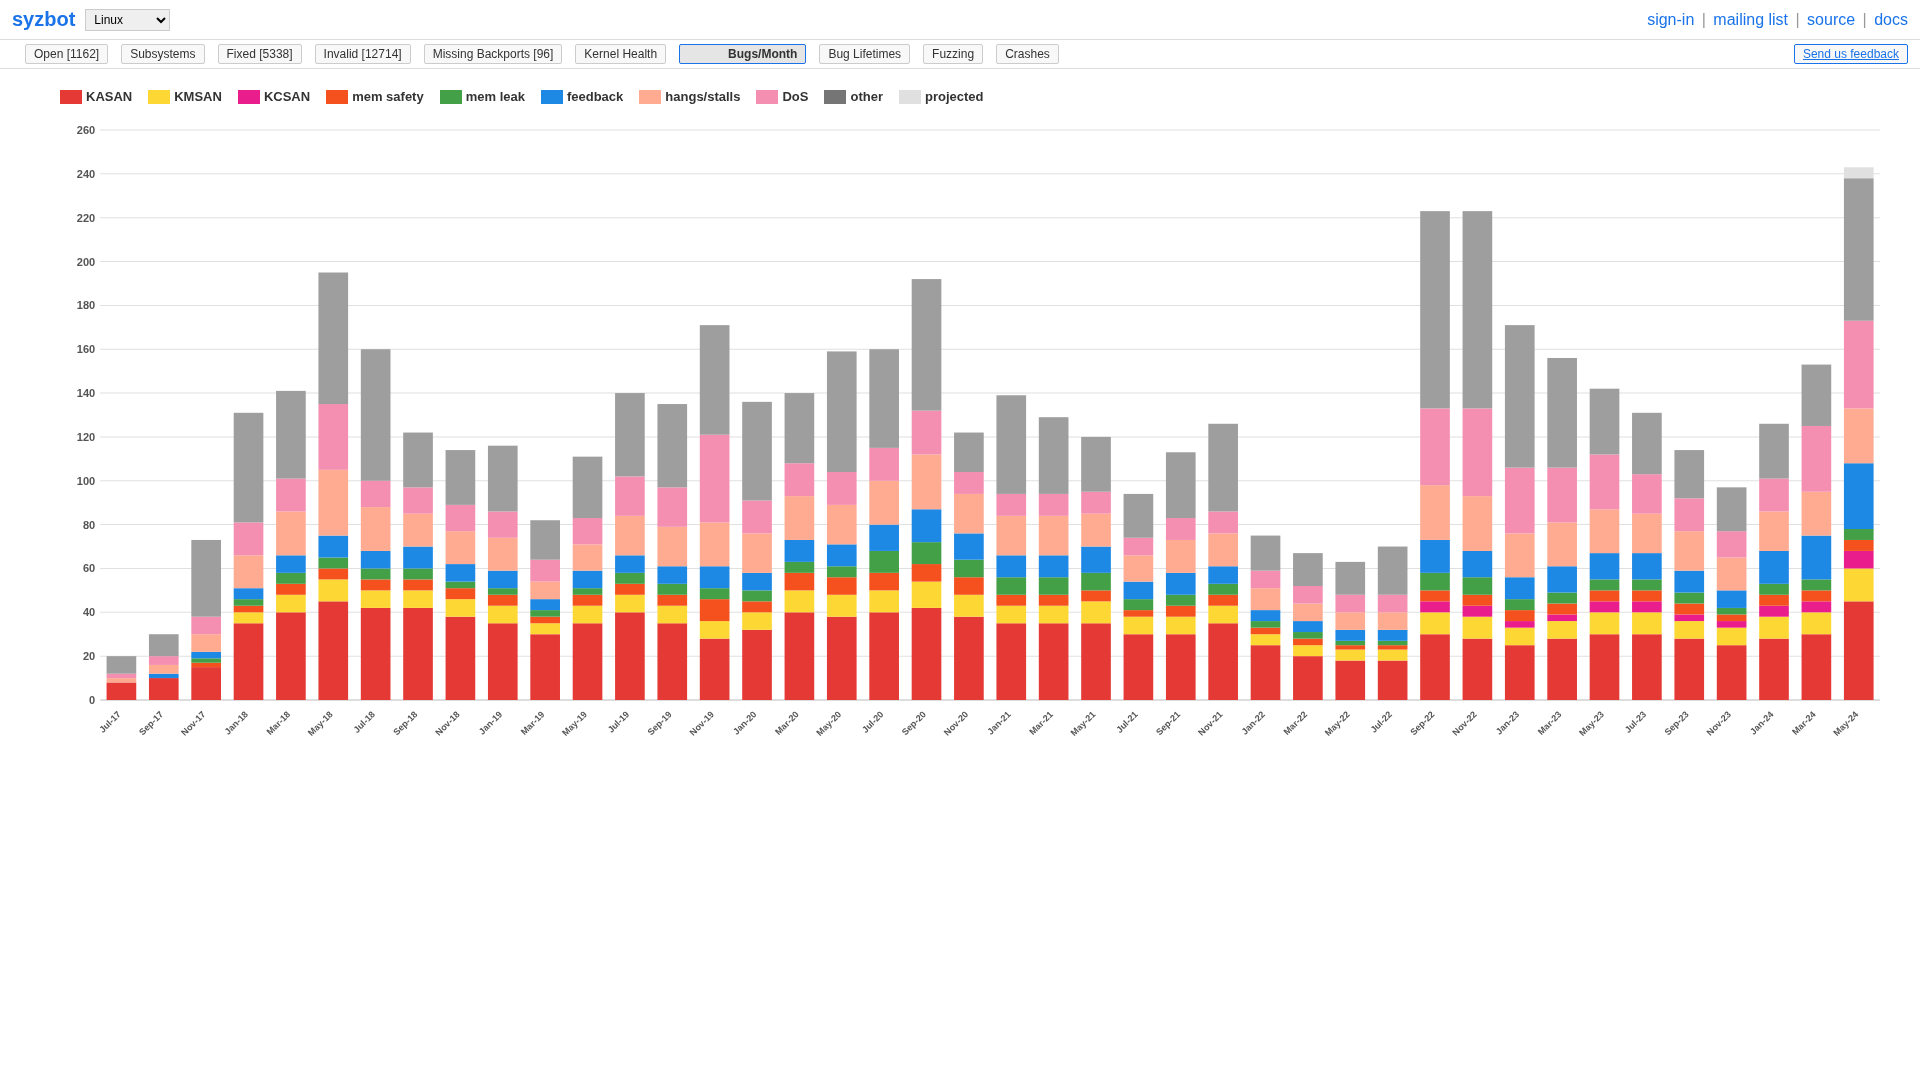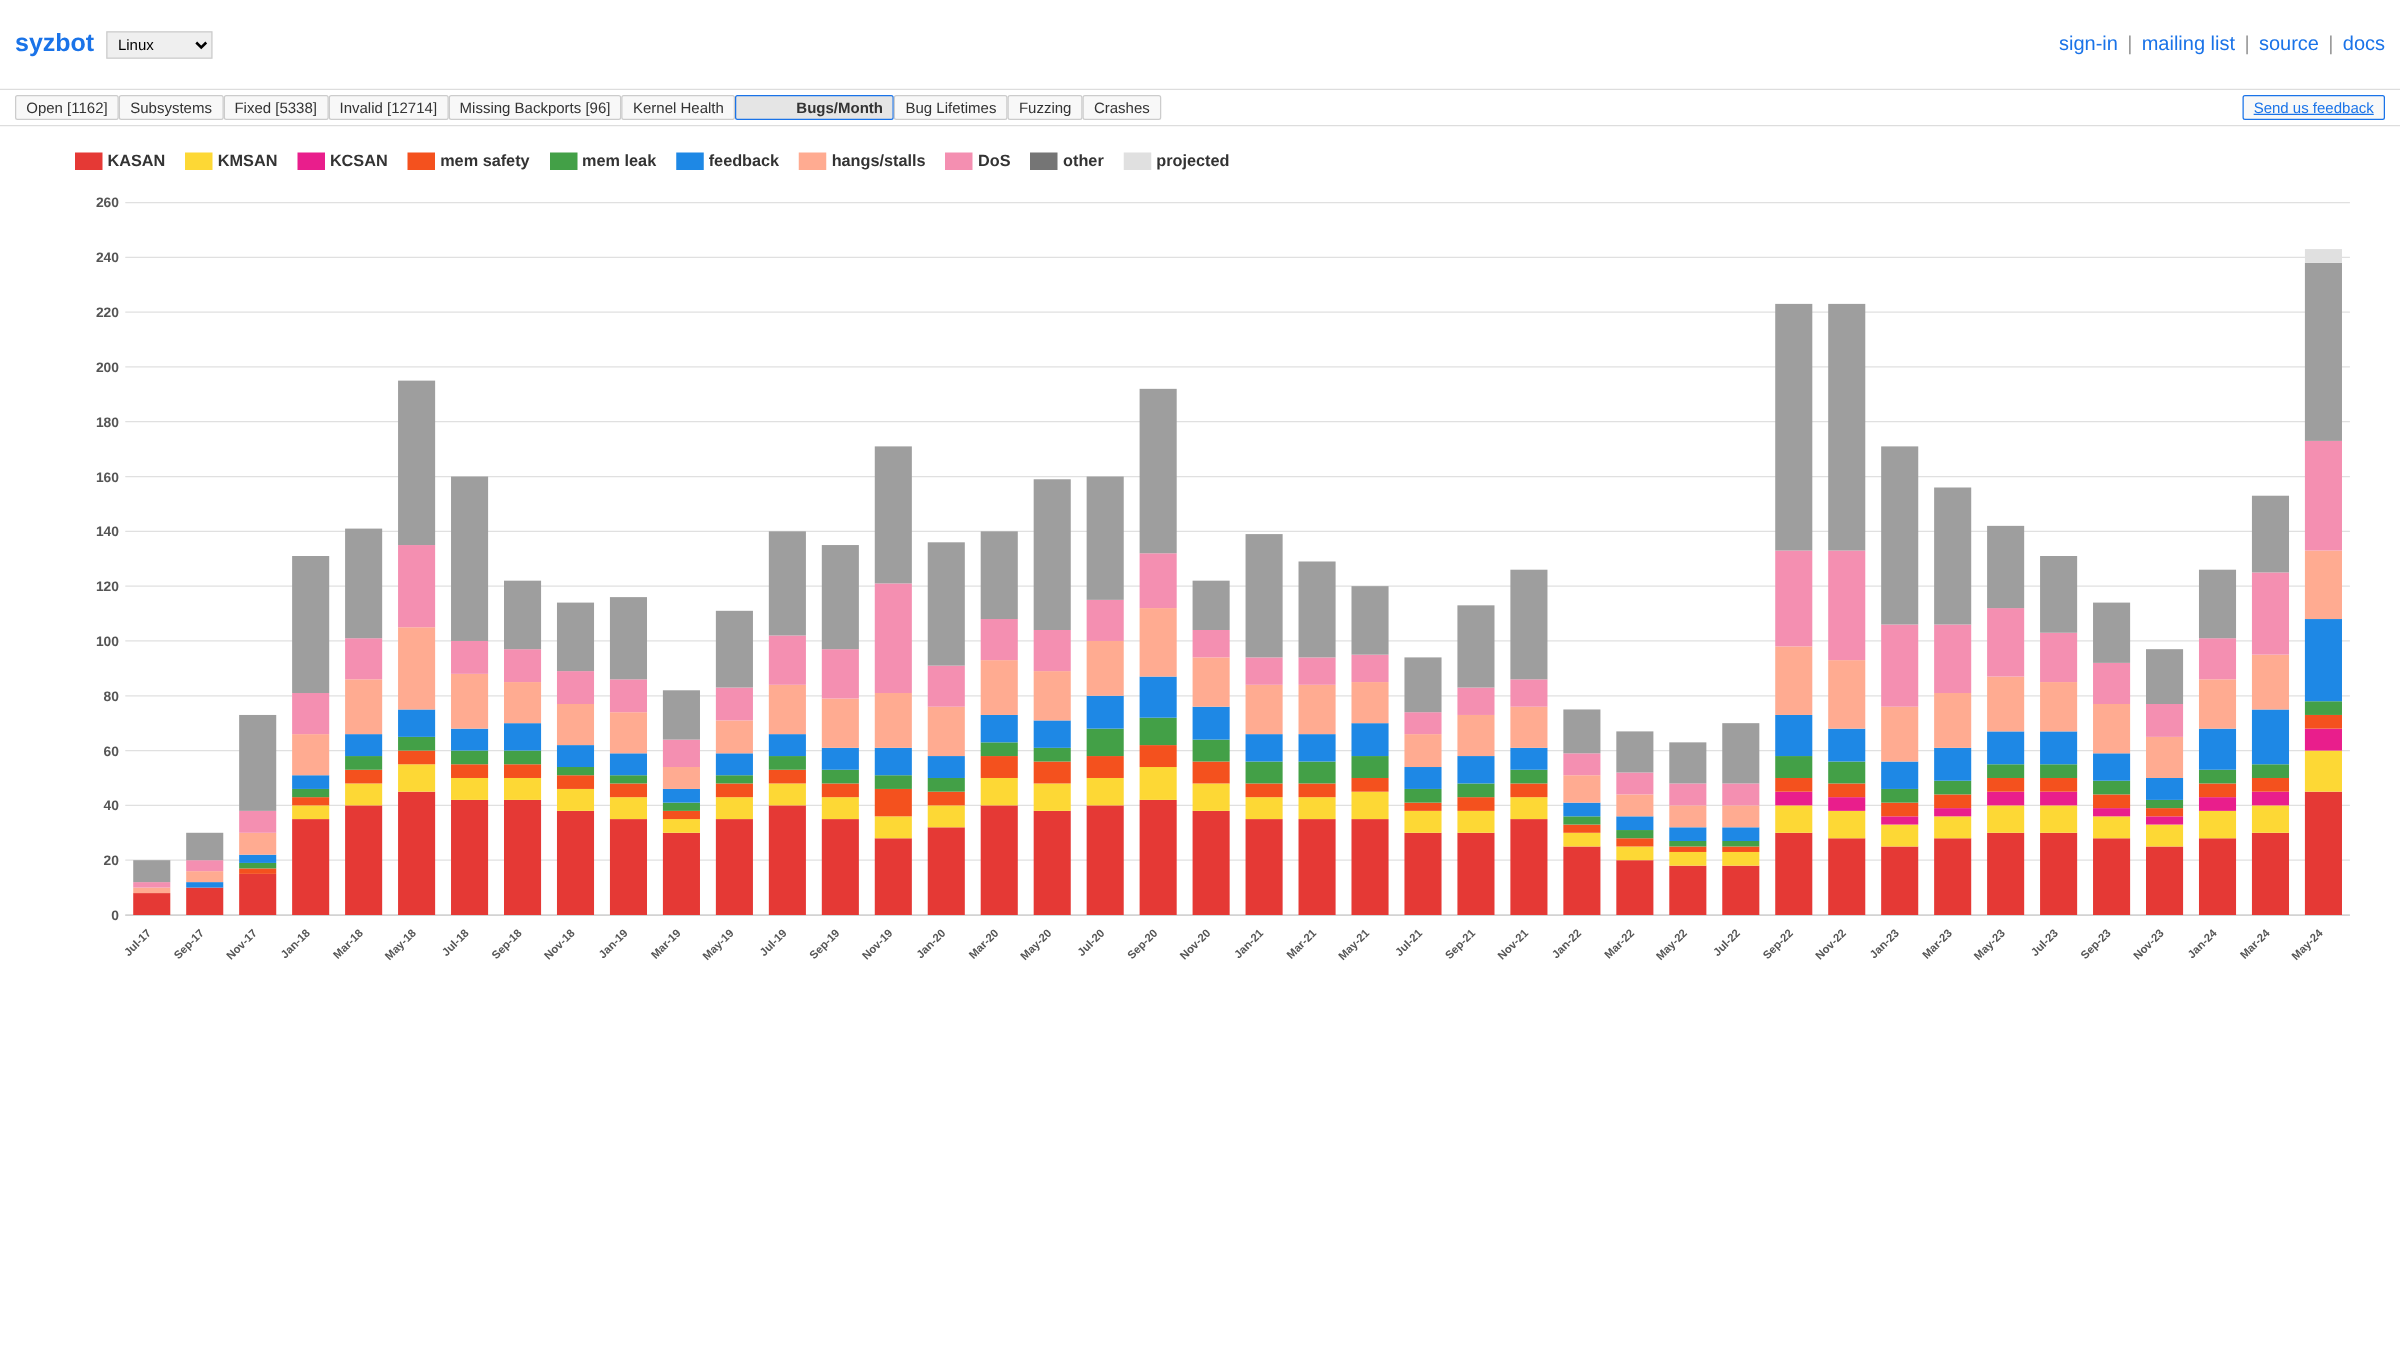--- a/index.html
+++ b/index.html
@@ -2,21 +2,21 @@
 <html><head>
   <meta charset="utf-8">
   <style>
     * { margin: 0; padding: 0; box-sizing: border-box; }
     body { font-family: Arial, sans-serif; font-size: 13px; background: #fff; color: #333; }
     
     #header {
       display: flex;
       align-items: center;
       justify-content: space-between;
-      padding: 24px 12px;
+      padding: 8px 12px;
       border-bottom: 1px solid #ddd;
     }
     
     #header-left {
       display: flex;
       align-items: center;
       gap: 10px;
     }
     
     #logo {
@@ -59,20 +59,21 @@
     .nav-btn {
       font-size: 12px;
       padding: 2px 8px;
       border: 1px solid #ccc;
       background: #f8f8f8;
       cursor: pointer;
       color: #333;
       text-decoration: none;
       display: inline-block;
       border-radius: 2px;
+      margin-left: 13px;
     }
     
     .nav-btn.active {
       background: #e5e5e5;
       border-color: #1a73e8;
       font-weight: bold;
       padding-left: 48px;
     }
     
     #chart-area {

